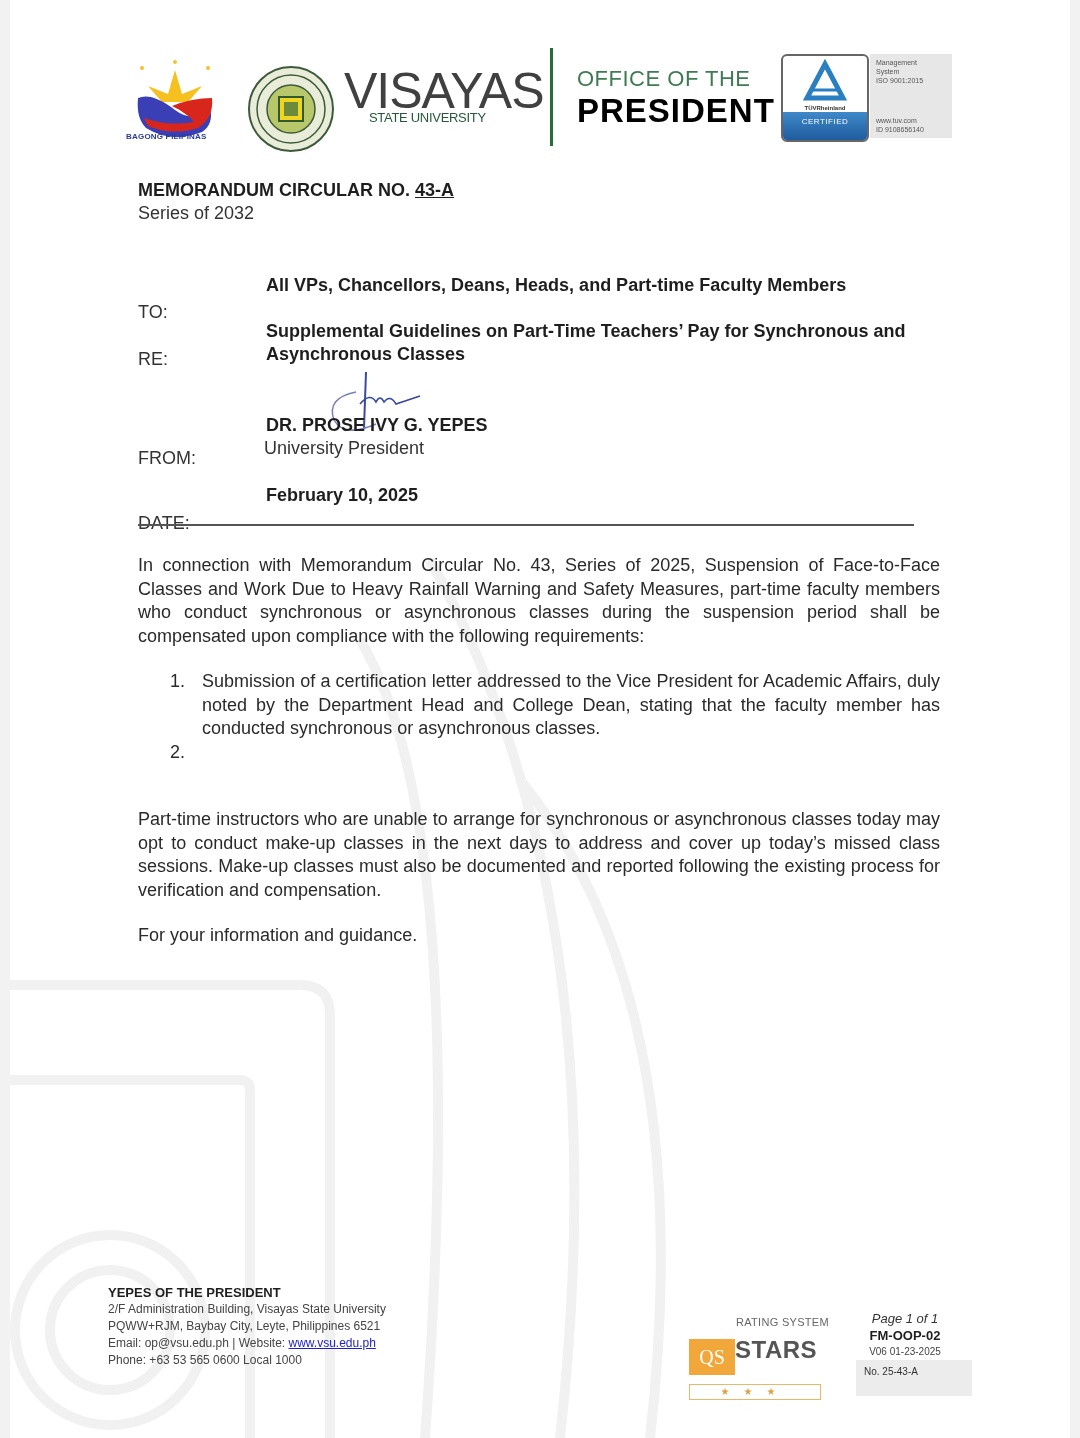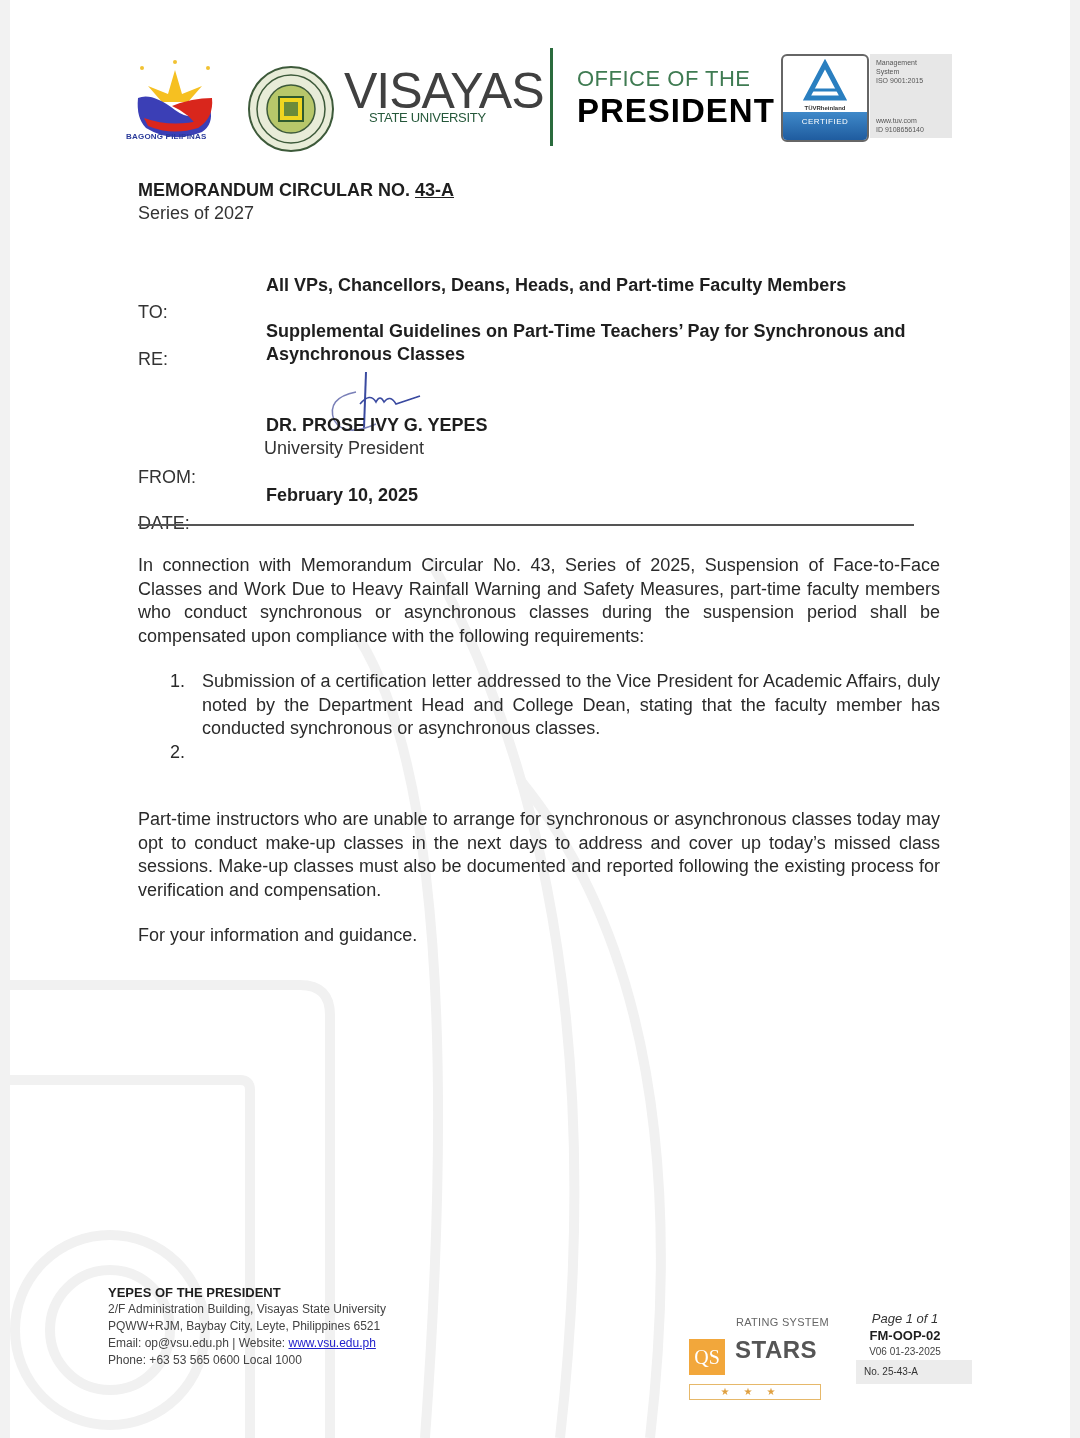--- a/index.html
+++ b/index.html
@@ -37,28 +37,28 @@
 
   .body-text { position: absolute; left: 138px; width: 802px; font-size: 18px; color: #2a2a2a; line-height: 23.5px; text-align: justify; }
   .list { position: absolute; left: 166px; width: 774px; font-size: 18px; color: #2a2a2a; line-height: 23.5px; margin: 0; padding: 0; list-style: none; }
   .list li { position: relative; padding-left: 36px; text-align: justify; }
   .list .num { position: absolute; left: 4px; top: 0; }
 
   
   .ft-title { left: 108px; top: 1285px; font-size: 13px; font-weight: bold; color: #1e1e1e; }
   .ft-line { position: absolute; left: 108px; font-size: 12px; color: #444; }
   .ft-link { color: #2222cc; text-decoration: underline; }
-  .qs-box { left: 689px; top: 1339px; width: 36px; height: 36px; background: #f2a73b; color: #fff; font-family: "Liberation Serif", serif; font-size: 20px; text-align: center; line-height: 36px; }
+  .qs-box { left: 689px; top: 1339px; width: 46px; height: 36px; background: #f2a73b; color: #fff; font-family: "Liberation Serif", serif; font-size: 20px; text-align: center; line-height: 36px; }
   .stars-word { left: 735px; top: 1336px; font-size: 24px; font-weight: bold; color: #555; letter-spacing: 0.5px; }
   .rating-sys { left: 736px; top: 1316px; font-size: 11px; color: #666; letter-spacing: 0.3px; }
   .star-row { left: 689px; top: 1384px; width: 130px; height: 14px; border: 1px solid #e6b86a; text-align: center; font-size: 10px; line-height: 14px; color: #e0a040; letter-spacing: 14px; }
   .pg { left: 870px; top: 1311px; width: 70px; text-align: center; font-size: 13px; font-style: italic; color: #333; }
   .fm { left: 862px; top: 1328px; width: 86px; text-align: center; font-size: 13px; font-weight: bold; color: #1e1e1e; }
   .ver { left: 862px; top: 1346px; width: 86px; text-align: center; font-size: 10px; color: #444; }
-  .docno { left: 856px; top: 1360px; width: 116px; height: 24px; background: #ececec; font-size: 10px; color: #333; padding-left: 8px; line-height: 24px; box-sizing: border-box; }
+  .docno { left: 856px; top: 1360px; width: 116px; height: 36px; background: #ececec; font-size: 10px; color: #333; padding-left: 8px; line-height: 24px; box-sizing: border-box; }
 </style>
 </head>
 <body>
 
 <div class="page-edge left"></div>
 <div class="page-edge right"></div>
 
 <svg class="watermark" viewBox="0 0 1080 1438">
   <g fill="none" stroke="#f1f1f1" stroke-width="10">
     <path d="M10 985 L300 985 Q330 985 330 1015 L330 1438"></path>
@@ -111,35 +111,35 @@
   <div class="bottom">
     <div>www.tuv.com</div>
     <div>ID 9108656140</div>
   </div>
 </div>
 
 <div class="abs memo-no">
   <span>MEMORANDUM CIRCULAR NO.</span>
   <u>43-A</u>
 </div>
-<div class="abs series">Series of 2027</div>
+<div class="abs series">Series of 2032</div>
 
 <div class="lbl" style="top:274px;">TO:</div>
 <div class="val" style="top:274px;">All VPs, Chancellors, Deans, Heads, and Part-time Faculty Members</div>
 
 <div class="lbl" style="top:321px;">RE:</div>
 <div class="val" style="top:320px; width:670px;">Supplemental Guidelines on Part-Time Teachers’ Pay for Synchronous and Asynchronous Classes</div>
 
 <svg class="abs sig" viewBox="0 0 110 72">
   <path d="M46 4 L44 60" stroke="#3a4aa0" stroke-width="2" fill="none"></path>
   <path d="M40 36 Q50 24 56 34 Q60 26 64 34 Q70 26 76 36 L100 28" stroke="#3a4aa0" stroke-width="1.6" fill="none"></path>
   <path d="M36 24 Q6 30 14 52 Q24 70 56 56" stroke="#7a80b8" stroke-width="1.5" fill="none"></path>
 </svg>
 
-<div class="lbl" style="top:439px;">FROM:</div>
+<div class="lbl" style="top:420px;">FROM:</div>
 <div class="val" style="top:414px;">DR. PROSE IVY G. YEPES</div>
 <div class="val normal" style="top:437px; left:264px;">University President</div>
 
 <div class="lbl" style="top:485px;">DATE:</div>
 <div class="val" style="top:484px;">February 10, 2025</div>
 
 <div class="abs rule"></div>
 
 <div class="body-text" style="top:554px;">In connection with Memorandum Circular No. 43, Series of 2025, Suspension of Face-to-Face Classes and Work Due to Heavy Rainfall Warning and Safety Measures, part-time faculty members who conduct synchronous or asynchronous classes during the suspension period shall be compensated upon compliance with the following requirements:</div>
 

